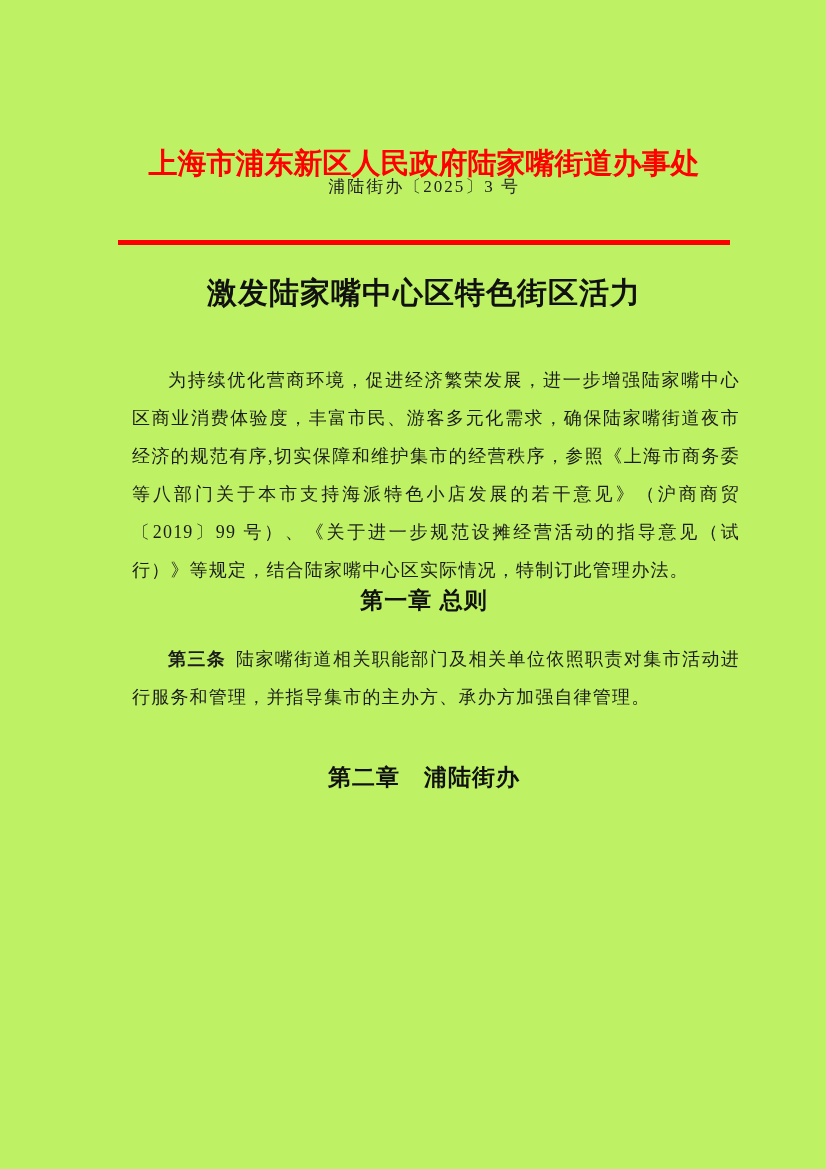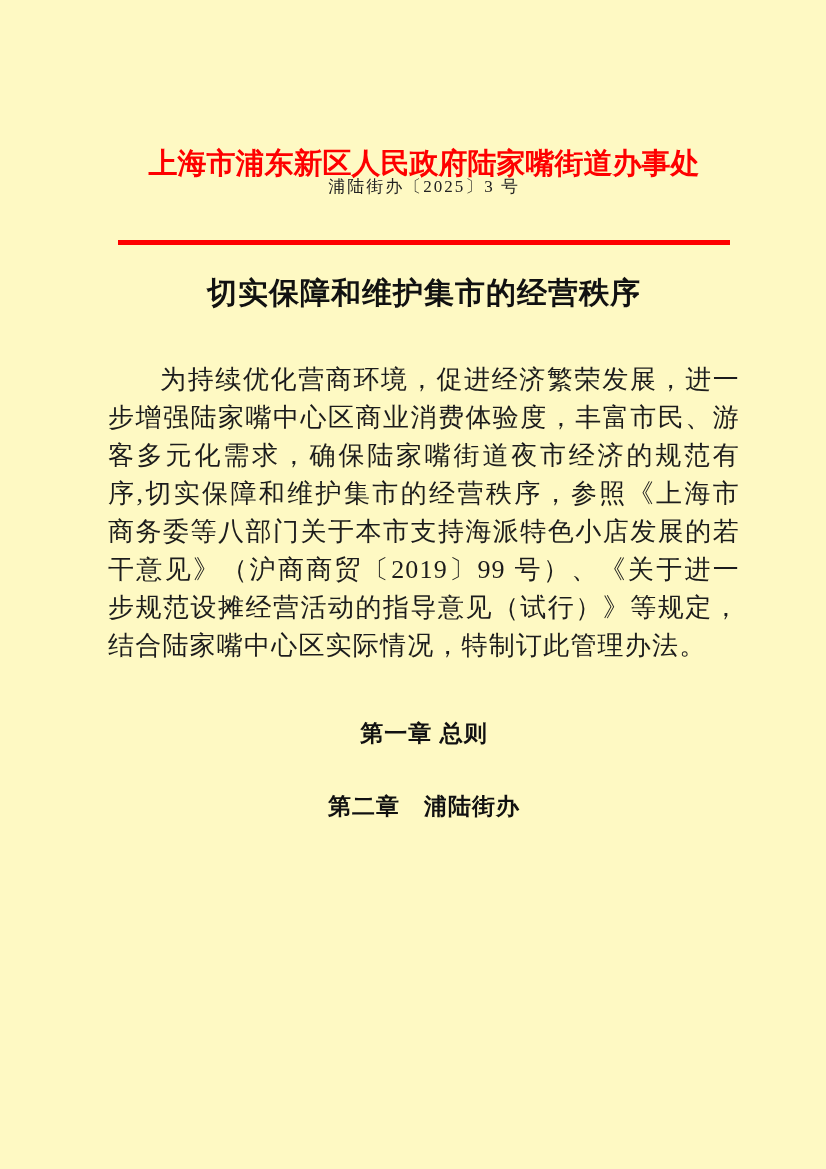--- a/index.html
+++ b/index.html
@@ -2,21 +2,21 @@
 <html><head>
 <meta charset="utf-8">
 <style>
   * { margin: 0; padding: 0; box-sizing: border-box; }
   html, body { background: #ffffff; }
   .page {
     position: relative;
     width: 826px;
     height: 1169px;
     margin: 0 auto;
-    background: #fef9c3;
+    background: #bef264;
     overflow: hidden;
     font-family: "Liberation Serif", serif;
     color: #000000;
   }
   .content {
     padding-left: 108px;
     padding-right: 86px;
   }
   .red-header {
     margin-top: 149px;
@@ -48,40 +48,41 @@
     text-align: center;
     font-family: "Liberation Sans", sans-serif;
     font-size: 30px;
     line-height: 1;
     font-weight: bold;
     color: #111111;
     letter-spacing: 1px;
     white-space: nowrap;
   }
   .body-text {
-    font-size: 26px;
+    font-size: 18px;
     line-height: 38px;
     letter-spacing: 1.2px;
     text-align: justify;
     color: #1c1c1c;
+    margin-left: 24px;
   }
   .intro {
     margin-top: 53px;
     text-indent: 2em;
   }
   .chapter {
     text-align: center;
     font-family: "Liberation Sans", sans-serif;
     font-size: 23px;
     line-height: 1;
     font-weight: bold;
     color: #111111;
     letter-spacing: 1px;
   }
-  .chapter-1 { margin-top: 57px; }
+  .chapter-1 { }
   .chapter-2 { margin-top: 50px; }
   .articles { margin-top: 28px; }
   .article {
     text-indent: 2em;
   }
   .article .article-label {
     font-weight: bold;
     font-family: "Liberation Serif", serif;
     margin-right: 0.55em;
   }
@@ -91,25 +92,28 @@
 
 <div class="page">
   <div class="content">
 
     <div class="red-header">上海市浦东新区人民政府陆家嘴街道办事处</div>
 
     <div class="doc-number">浦陆街办〔2025〕3 号</div>
 
     <div class="red-line"></div>
 
-    <h1 class="doc-title">切实保障和维护集市的经营秩序</h1>
+    <h1 class="doc-title">激发陆家嘴中心区特色街区活力</h1>
 
     <p class="body-text intro">为持续优化营商环境，促进经济繁荣发展，进一步增强陆家嘴中心区商业消费体验度，丰富市民、游客多元化需求，确保陆家嘴街道夜市经济的规范有序,切实保障和维护集市的经营秩序，参照《上海市商务委等八部门关于本市支持海派特色小店发展的若干意见》（沪商商贸〔2019〕99 号）、《关于进一步规范设摊经营活动的指导意见（试行）》等规定，结合陆家嘴中心区实际情况，特制订此管理办法。</p>
 
     <h2 class="chapter chapter-1">第一章 总则</h2>
 
     <div class="articles">
+      <p class="body-text article">
+        <span class="article-label">第三条</span><span>陆家嘴街道相关职能部门及相关单位依照职责对集市活动进行服务和管理，并指导集市的主办方、承办方加强自律管理。</span>
+      </p>
     </div>
 
     <h2 class="chapter chapter-2">第二章　浦陆街办</h2>
 
   </div>
 </div>
 
 </body></html>

